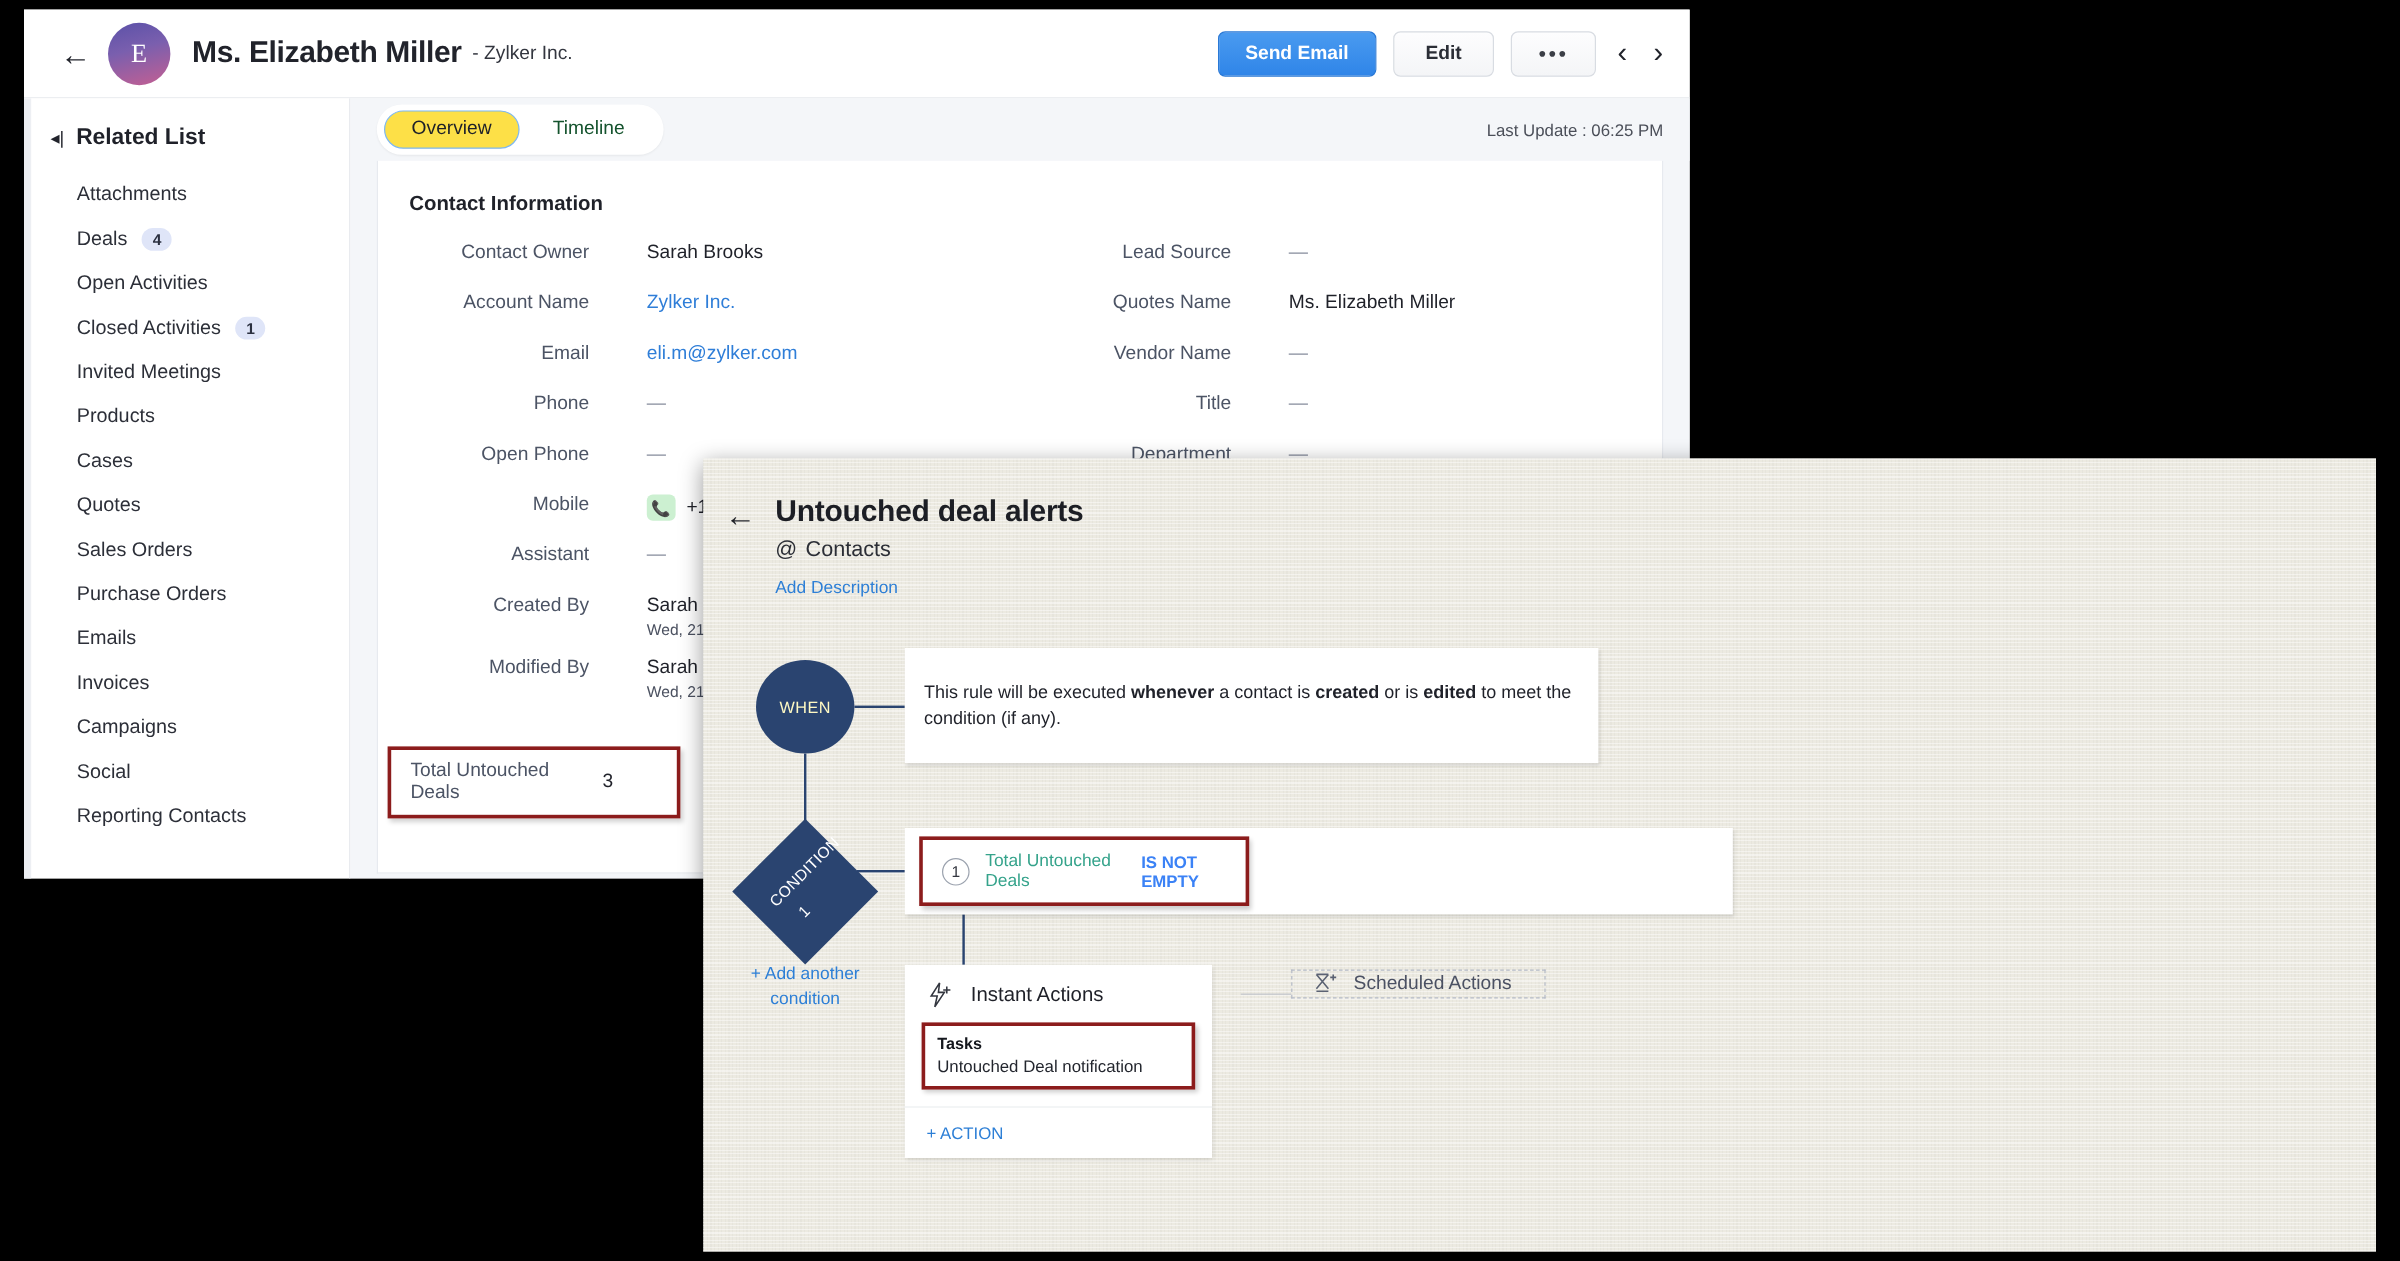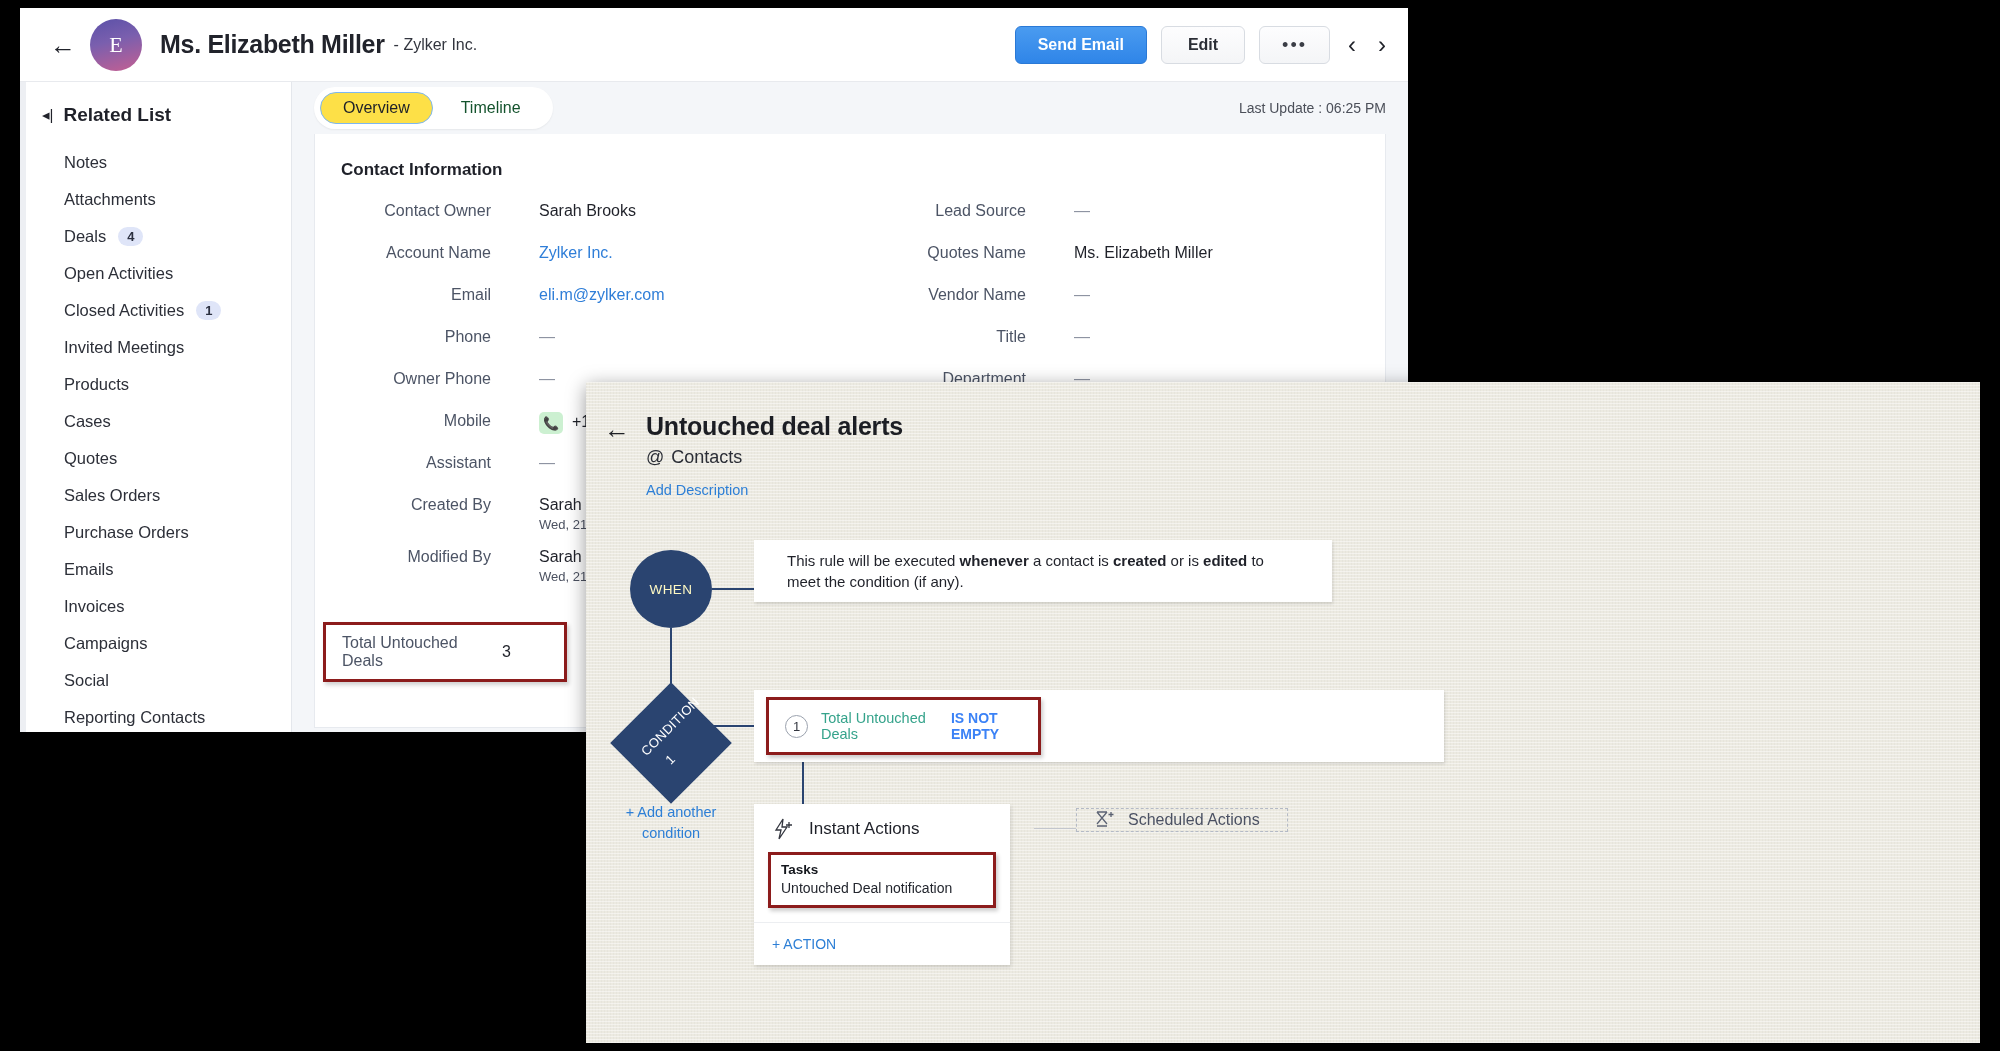--- a/index.html
+++ b/index.html
@@ -164,22 +164,22 @@
     transform: rotate(45deg);
     display: flex; align-items: center; justify-content: center;
   }
   .node-cond span {
     transform: rotate(-45deg); color: #fff; font-size: 13px;
     text-align: center; line-height: 1.25; letter-spacing: .3px; display: block;
   }
   .line { position: absolute; background: #2a4470; }
 
   .card-when {
-    position: absolute; left: 168px; top: 28px; width: 578px; height: 62px;
-    background: #fff; display: flex; align-items: center; padding: 0 33px;
+    position: absolute; left: 168px; top: 28px; width: 578px; height: 96px;
+    background: #fff; display: flex; align-items: center; padding: 0 16px;
     box-shadow: 1px 2px 3px rgba(0,0,0,.12);
   }
   .card-when p { font-size: 15px; color: #1f2129; line-height: 1.4; }
 
   .card-cond {
     position: absolute; left: 168px; top: 178px; width: 690px; height: 72px;
     background: #fff; display: flex; align-items: center; padding-left: 12px;
     box-shadow: 1px 2px 3px rgba(0,0,0,.12);
   }
   .cond-hl {
@@ -254,23 +254,20 @@
 
     <div class="crm-body">
 
       <div class="sidebar">
         <div class="sidebar-head">
           <span class="collapse-icon">◂|</span>
           <span class="sidebar-title">Related List</span>
         </div>
         <div id="sidebar-items">
             <div class="side-item">
-              <span>Notes</span>
-            </div>
-            <div class="side-item">
               <span>Attachments</span>
             </div>
             <div class="side-item">
               <span>Deals</span>
               <span class="badge">4</span>
             </div>
             <div class="side-item">
               <span>Open Activities</span>
             </div>
             <div class="side-item">
@@ -336,21 +333,21 @@
                 </div>
                 <div class="frow">
                   <div class="flabel">Email</div>
                   <div class="fvalue link">eli.m@zylker.com</div>
                 </div>
                 <div class="frow">
                   <div class="flabel">Phone</div>
                   <div class="fvalue dash">—</div>
                 </div>
                 <div class="frow">
-                  <div class="flabel">Owner Phone</div>
+                  <div class="flabel">Open Phone</div>
                   <div class="fvalue dash">—</div>
                 </div>
                 <div class="frow">
                   <div class="flabel">Mobile</div>
                   <div class="fvalue"><span class="phone-chip">📞</span>+1(555</div>
                 </div>
                 <div class="frow">
                   <div class="flabel">Assistant</div>
                   <div class="fvalue dash">—</div>
                 </div>

